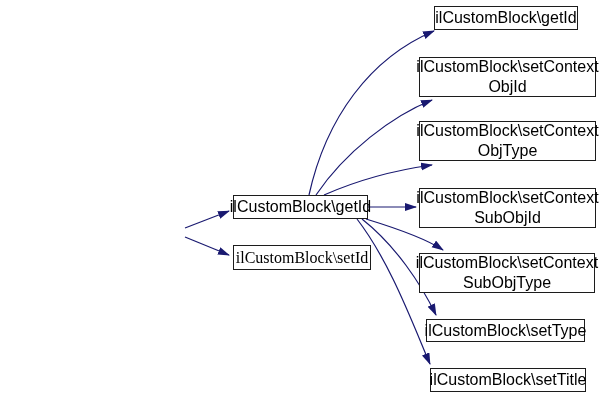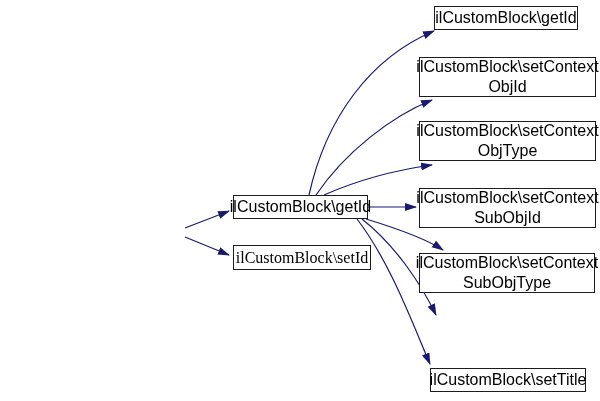--- a/index.html
+++ b/index.html
@@ -79,16 +79,17 @@
 
   <div class="node n-ctxobjtype">ilCustomBlock\setContext
 ObjType</div>
 
   <div class="node n-ctxsubobjid">ilCustomBlock\setContext
 SubObjId</div>
 
   <div class="node n-ctxsubobjtype">ilCustomBlock\setContext
 SubObjType</div>
 
+  <div class="node n-settype">ilCustomBlock\setType</div>
 
   <div class="node n-settitle">ilCustomBlock\setTitle</div>
 
 </div>
 
 </body></html>

